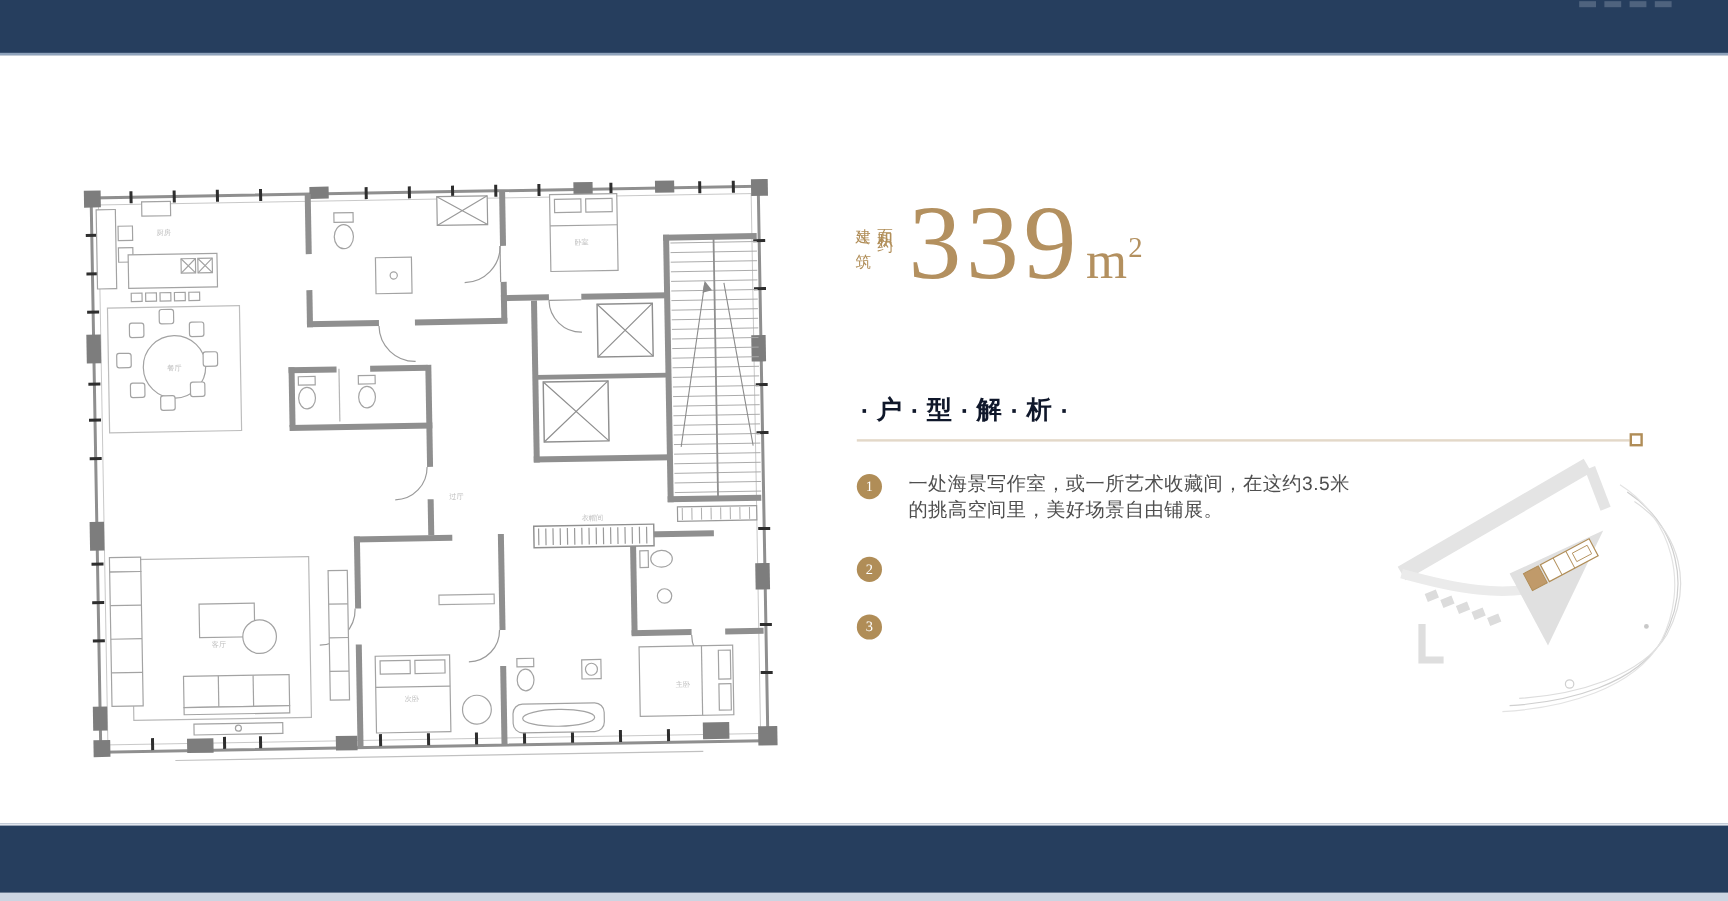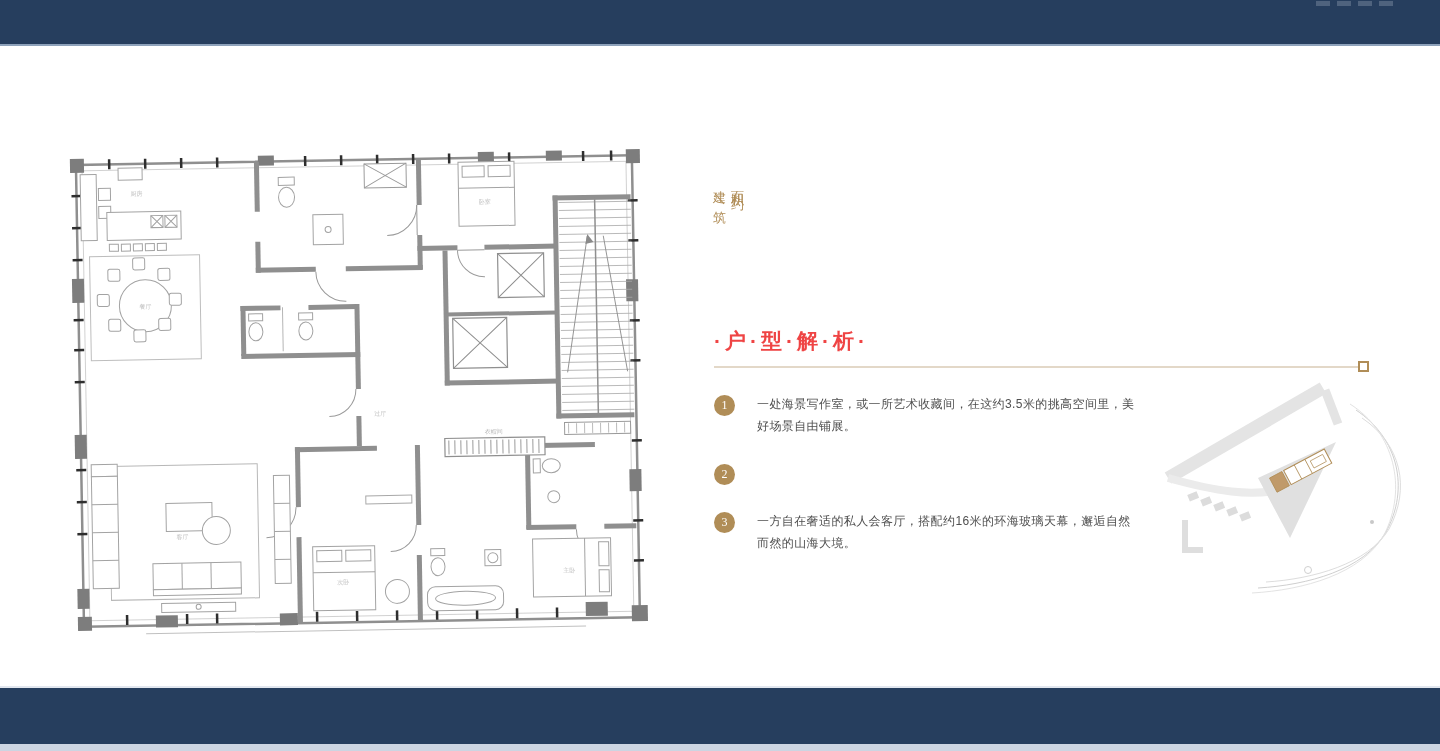--- a/index.html
+++ b/index.html
@@ -18,33 +18,33 @@
   .area-row{position:absolute;left:712px;top:164px;display:flex;align-items:flex-start;}
   .vlabels{display:flex;gap:3px;margin-top:16px;margin-right:12px;}
   .vcol{writing-mode:vertical-rl;text-orientation:upright;font-size:13px;line-height:15px;
         letter-spacing:4px;color:#b08d57;font-family:"Liberation Sans",sans-serif;}
   .bignum-wrap{display:flex;align-items:baseline;}
   .bignum{font-family:"Liberation Serif",serif;font-size:88px;line-height:80px;
           color:#b3905f;letter-spacing:4px;}
   .unit{font-family:"Liberation Serif",serif;font-size:44px;color:#b3905f;margin-left:4px;}
   .unit sup{font-size:24px;vertical-align:18px;margin-left:1px;}
 
-  .sec-title{position:absolute;left:714px;top:327px;font-family:Liberation Sans, sans-serif;
-             font-size:21px;font-weight:700;color:#ef4444;letter-spacing:4px;}
+  .sec-title{position:absolute;left:714px;top:327px;font-family:Liberation Mono, monospace;
+             font-size:21px;font-weight:700;color:#0f172a;letter-spacing:4px;}
   .divider{position:absolute;left:714px;top:366px;width:646px;height:2px;background:#e3d8c8;}
   .divider-end{position:absolute;left:1358px;top:361px;width:7px;height:7px;background:#fff;
                border:2px solid #b08d57;}
 
   .bullets{position:absolute;left:714px;top:393px;width:430px;display:flex;
            flex-direction:column;gap:25px;}
   .bullet{display:flex;align-items:flex-start;}
   .bnum{flex:none;width:21px;height:21px;border-radius:50%;background:#b08d57;color:#ffffff;
         font-size:12px;display:flex;align-items:center;justify-content:center;margin-right:22px;
         margin-top:2px;font-family:"Liberation Serif",serif;}
-  .btext{width:380px;font-size:12px;line-height:22px;color:#4f4f4f;letter-spacing:.4px;}
+  .btext{width:380px;font-size:16px;line-height:22px;color:#4f4f4f;letter-spacing:.4px;}
 
   .plan-svg{position:absolute;left:62px;top:144px;transform:rotate(-1deg);}
   .map-svg{position:absolute;left:1158px;top:380px;}
 </style>
 </head>
 <body>
 
 <div class="stage">
 
   <div class="topbar">
@@ -318,37 +318,40 @@
       <text x="312" y="272">过厅</text>
       <text x="422" y="292">衣帽间</text>
     </g>
   </svg>
 
   <div class="area-row">
     <div class="vlabels">
       <div class="vcol">建＼筑</div>
       <div class="vcol">面积约</div>
     </div>
+    <div class="bignum-wrap">
+      <span class="bignum">339</span>
+      <span class="unit"><span>m</span><sup>2</sup></span>
+    </div>
   </div>
 
   <div class="sec-title">·户·型·解·析·</div>
   <div class="divider"></div>
   <div class="divider-end"></div>
 
   <div class="bullets">
     <div class="bullet">
       <div class="bnum">1</div>
       <div class="btext">一处海景写作室，或一所艺术收藏间，在这约3.5米的挑高空间里，美好场景自由铺展。</div>
     </div>
     <div class="bullet">
       <div class="bnum">2</div>
     </div>
     <div class="bullet">
       <div class="bnum">3</div>
-      <div class="btext">一方自在奢适的私人会客厅，搭配约16米的环海玻璃天幕，邂逅自然而然的山海大境。</div>
     </div>
   </div>
 
   <svg class="map-svg" width="282" height="220" viewBox="0 0 282 220">
     <g>
       <path d="M165,8 L10,98" stroke="#e4e4e4" stroke-width="13" fill="none"></path>
       <path d="M167,10 L180,44" stroke="#e4e4e4" stroke-width="9" fill="none"></path>
       <path d="M10,98 C60,112 92,116 122,110" stroke="#ebebeb" stroke-width="8" fill="none"></path>
       <path d="M27,140 v30 h18" stroke="#dedede" stroke-width="6" fill="none"></path>
     </g>

